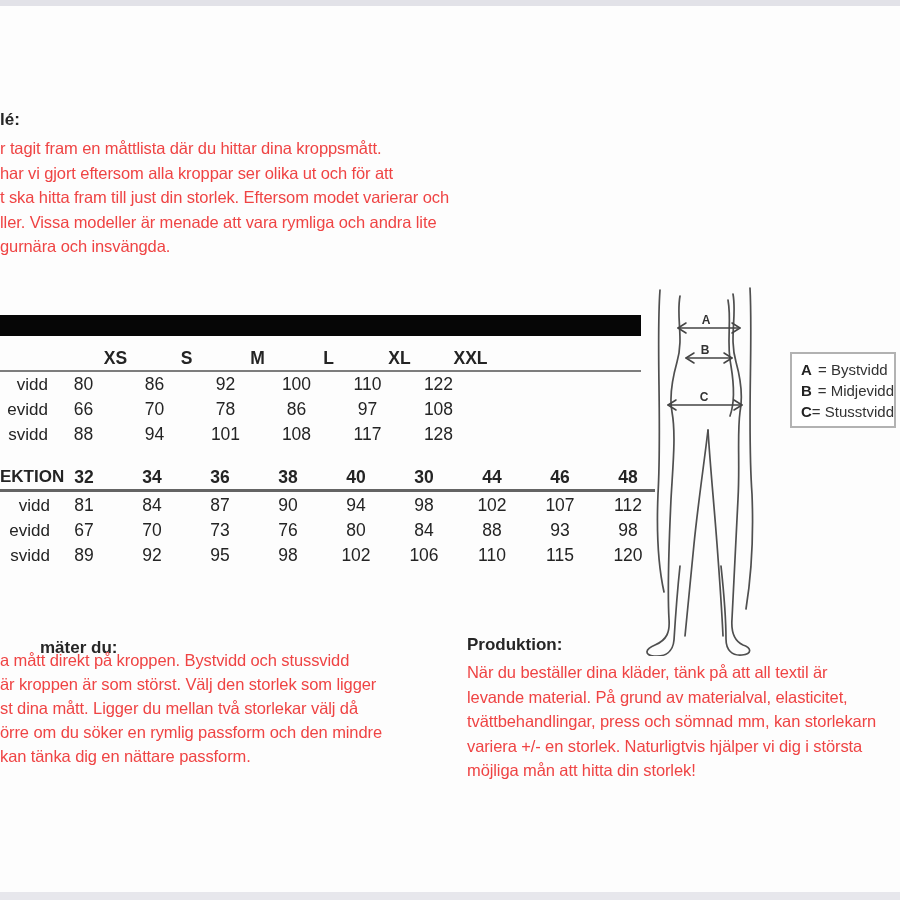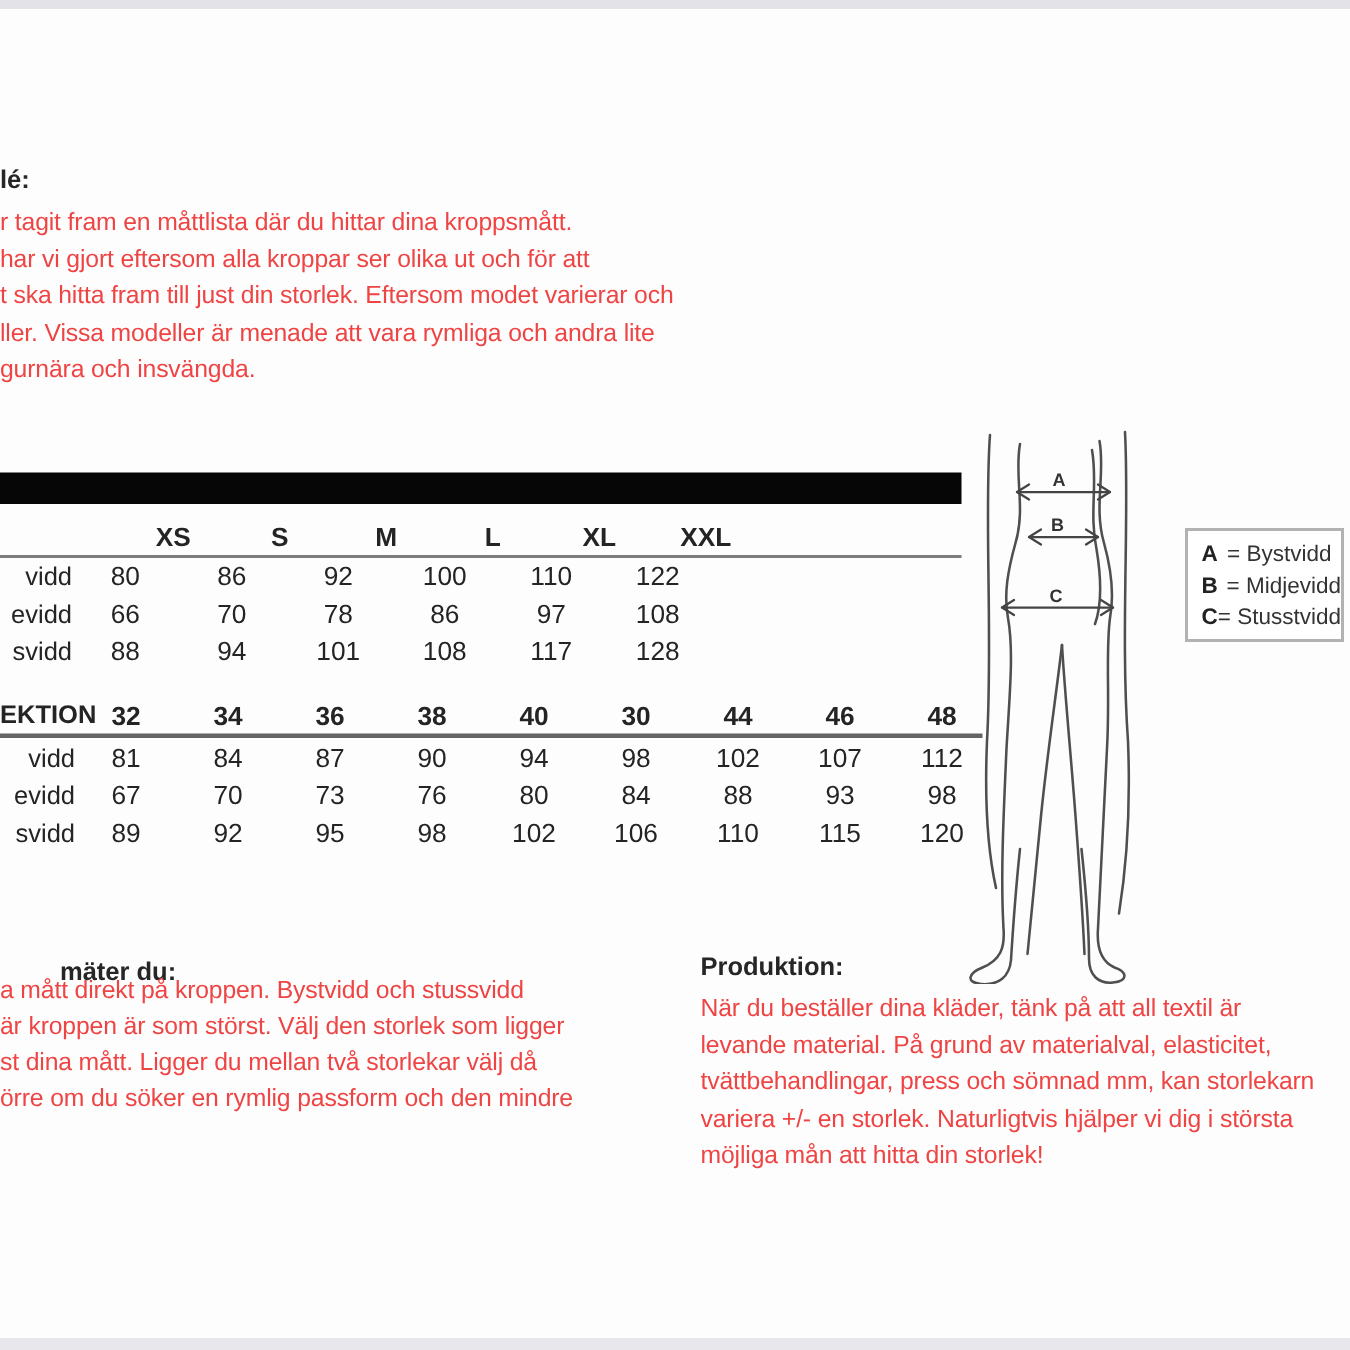--- a/index.html
+++ b/index.html
@@ -208,20 +208,21 @@
     <span>= Stusstvidd</span>
   </div>
 </div>
 
 <div class="h" id="measure-heading">mäter du:</div>
 <div class="para" id="measure">
   <div class="ln">a mått direkt på kroppen. Bystvidd och stussvidd</div>
   <div class="ln">är kroppen är som störst. Välj den storlek som ligger</div>
   <div class="ln">st dina mått. Ligger du mellan två storlekar välj då</div>
   <div class="ln">örre om du söker en rymlig passform och den mindre</div>
+  <div class="ln">kan tänka dig en nättare passform.</div>
 </div>
 
 <div class="h" id="production-heading">Produktion:</div>
 <div class="para" id="production">
   <div class="ln">När du beställer dina kläder, tänk på att all textil är</div>
   <div class="ln">levande material. På grund av materialval, elasticitet,</div>
   <div class="ln">tvättbehandlingar, press och sömnad mm, kan storlekarn</div>
   <div class="ln">variera +/- en storlek. Naturligtvis hjälper vi dig i största</div>
   <div class="ln">möjliga mån att hitta din storlek!</div>
 </div>

